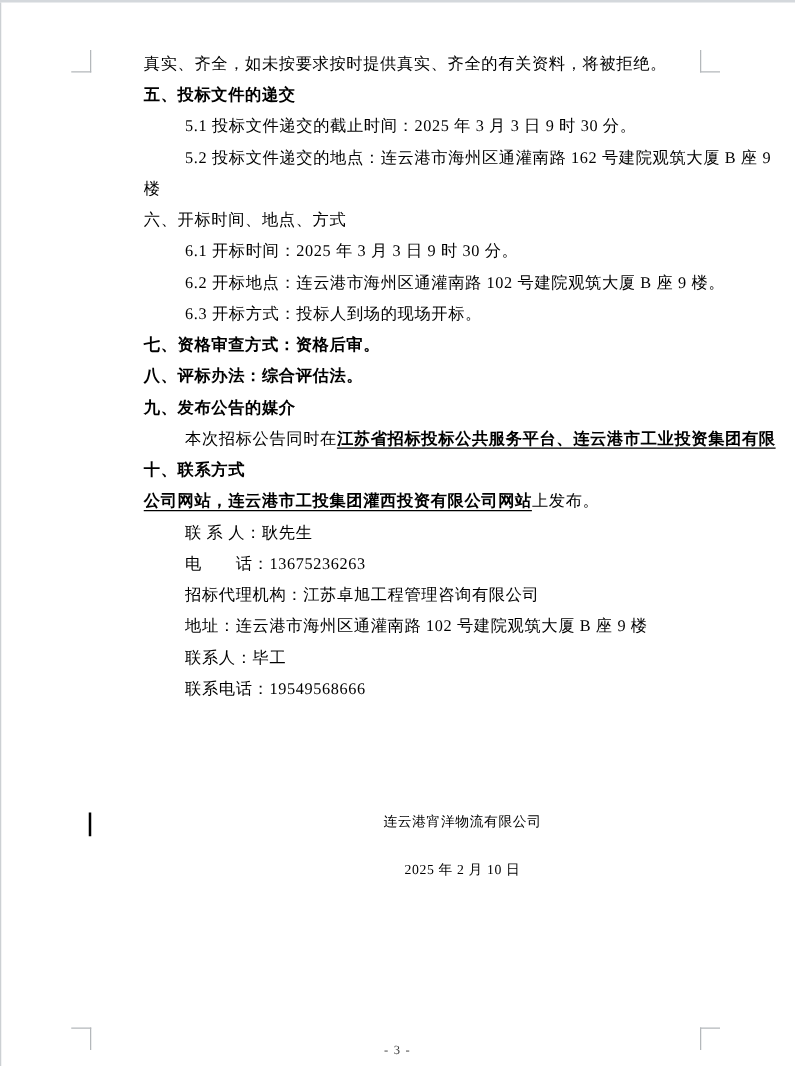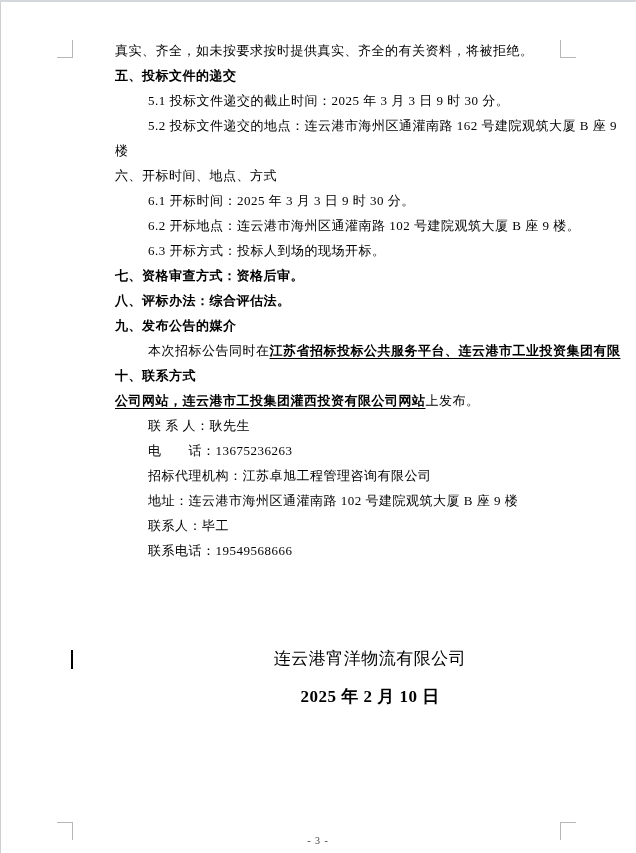--- a/index.html
+++ b/index.html
@@ -21,22 +21,22 @@
   .content{position:absolute;left:72px;top:38px;width:500px;margin-left:43px;}
   .line{
     font-size:13px;line-height:25px;height:25px;
     white-space:pre;letter-spacing:0.5px;
   }
   .indent-1{padding-left:33px;}
   .seg-b{font-weight:bold;}
   .seg-u{text-decoration:underline;text-underline-offset:3px;}
   .caret{position:absolute;left:71px;top:650px;width:2px;height:19px;background:#000;}
   .signature{position:absolute;left:180px;top:646px;width:380px;text-align:center;}
-  .sig-line{font-size:17px;line-height:25px;height:25px;white-space:pre;letter-spacing:0.5px;}
-  .sig-date{margin-top:13px;font-weight:bold;}
+  .sig-line{font-size:11px;line-height:25px;height:25px;white-space:pre;letter-spacing:0.5px;}
+  .sig-date{margin-top:13px;}
   .page-number{
     position:absolute;left:0;top:835px;width:636px;text-align:center;
     font-size:10px;color:#3a3a3a;letter-spacing:1px;
   }
 </style>
 </head>
 <body>
 
 <div class="page">
   <div class="top-strip"></div>

